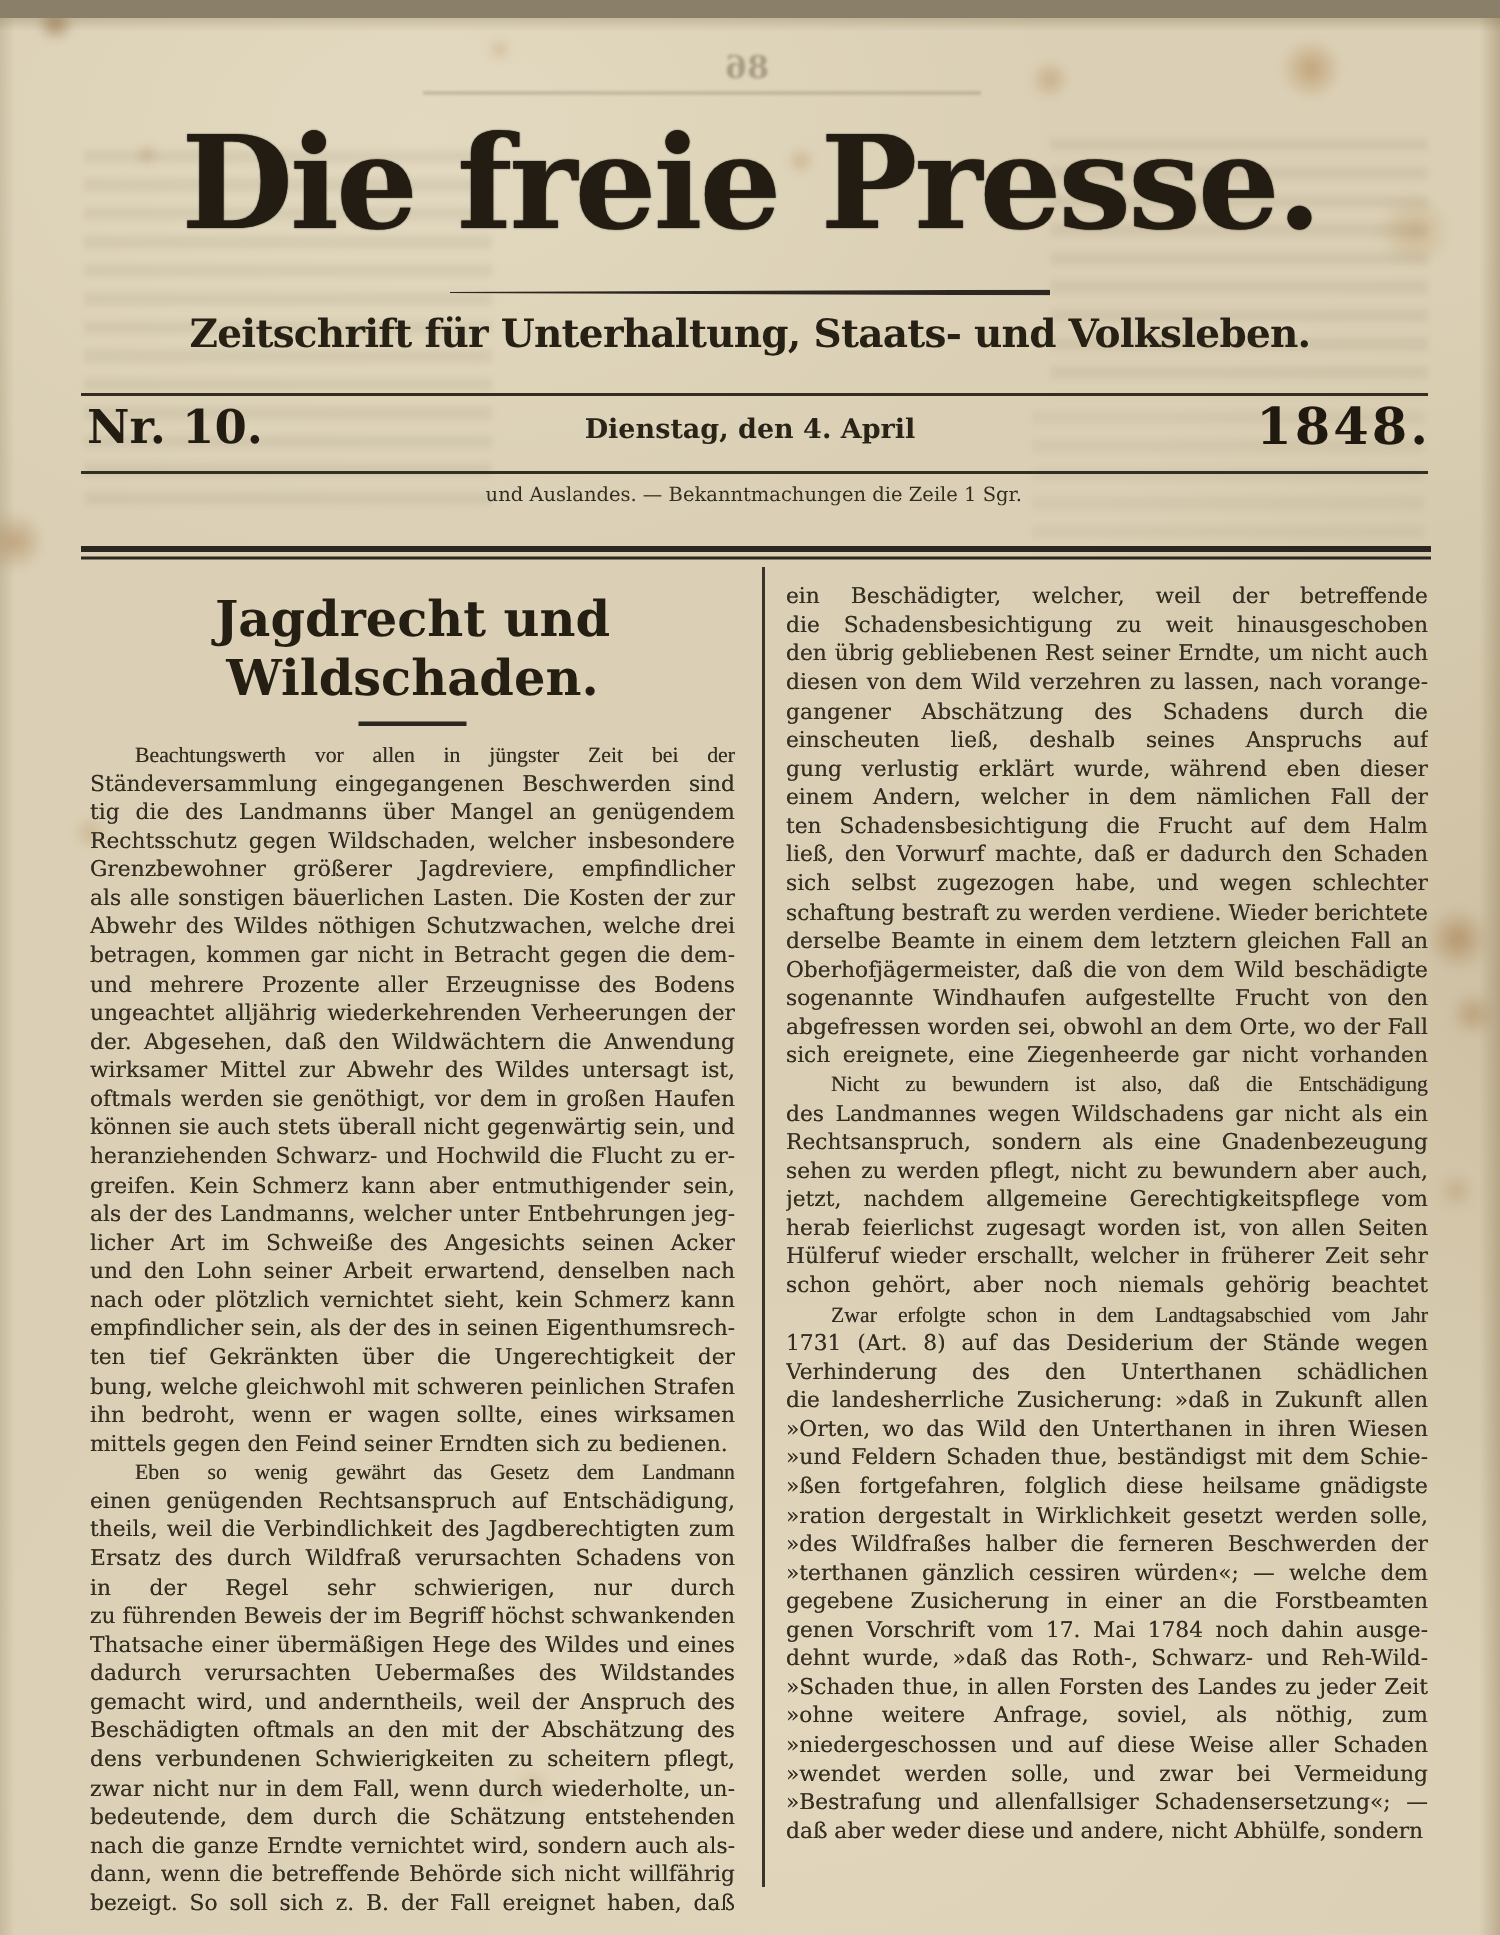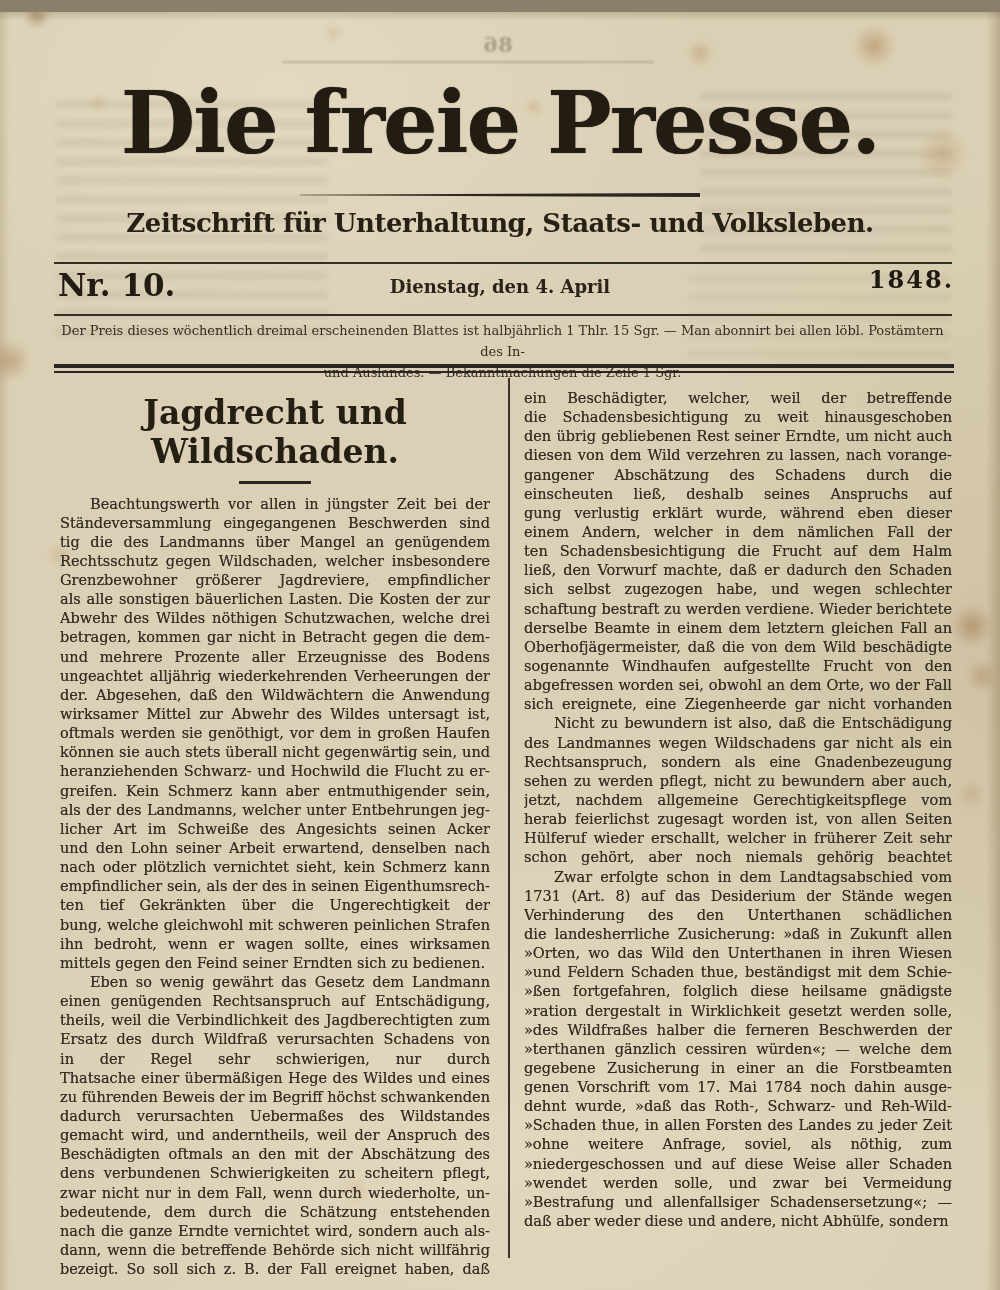--- a/index.html
+++ b/index.html
@@ -51,37 +51,37 @@
   .title-rule{position:absolute;left:300px;top:181px;width:400px;height:4px;background:#2c2720;
     clip-path:polygon(0 42%,100% 0,100% 100%,0 58%);}
   .subtitle{position:absolute;left:0;top:196px;width:100%;margin:0;text-align:center;
     font-size:26px;font-weight:bold;color:#272115;letter-spacing:-.5px;}
   
   .rule{position:absolute;background:#332d22;}
   .r-top{left:54px;top:250px;width:898px;height:2px;}
   .r-bot{left:54px;top:302px;width:898px;height:2px;}
   .issue{position:absolute;left:58px;top:255px;font-size:31px;font-weight:bold;color:#221c12;}
   .date{position:absolute;left:0;top:264px;width:100%;text-align:center;font-size:18px;font-weight:bold;color:#2a2418;}
-  .year{position:absolute;right:46px;top:253px;font-size:24px;font-weight:bold;letter-spacing:2px;color:#1f1910;}
+  .year{position:absolute;right:46px;top:253px;font-size:34px;font-weight:bold;letter-spacing:2px;color:#1f1910;}
   
   .imprint{position:absolute;left:55px;top:308px;width:895px;text-align:center;
     font-size:13px;line-height:21px;color:#332d22;}
   .double-rule{position:absolute;left:54px;top:352px;width:900px;height:3px;
     border-top:4px solid #2b2620;border-bottom:2px solid #2b2620;}
   
   .col-divider{position:absolute;left:508px;top:366px;width:2px;height:880px;background:#3a342a;}
   .col{position:absolute;top:377px;}
   .col-left{left:60px;width:430px;}
   .col-right{left:524px;width:428px;}
   .article-heading{margin:4px 0 0;text-align:center;font-size:33px;font-weight:bold;color:#241e13;}
   .heading-rule{width:72px;height:2.5px;background:#2b2620;margin:10px auto 11px;}
   .line{font-size:14.5px;line-height:19.15px;height:19.15px;overflow:hidden;
     text-align:justify;text-align-last:justify;color:#332d22;
     text-shadow:0 0 .4px rgba(51,45,34,.7);}
-  .line.indent{text-indent:30px;}
+  .line.indent{text-indent:30px;font-family:Liberation Serif, serif;}
   .line.end{text-align-last:auto;}
 </style>
 </head>
 <body>
 
 <div class="page">
 
   <div class="stain s1"></div>
   <div class="stain s2"></div>
   <div class="stain s3"></div>
@@ -106,21 +106,20 @@
   <div class="title-rule"></div>
   <h2 class="subtitle">Zeitschrift für Unterhaltung, Staats- und Volksleben.</h2>
 
   <div class="rule r-top"></div>
   <div class="issue">Nr. 10.</div>
   <div class="date">Dienstag, den 4. April</div>
   <div class="year">1848.</div>
   <div class="rule r-bot"></div>
 
   <div class="imprint">
-    <div>Der Preis dieses wöchentlich dreimal erscheinenden Blattes ist halbjährlich 1 Thlr. 15 Sgr. — Man abonnirt bei allen löbl. Postämtern des In-</div>
     <div>und Auslandes. — Bekanntmachungen die Zeile 1 Sgr.</div>
   </div>
   <div class="double-rule"></div>
 
   <div class="col-divider"></div>
 
   <div class="col col-left">
     <h3 class="article-heading">Jagdrecht und Wildschaden.</h3>
     <div class="heading-rule"></div>
     <div class="lines">
@@ -147,22 +146,22 @@
         <div class="line">empfindlicher sein, als der des in seinen Eigenthumsrech-</div>
         <div class="line">ten tief Gekränkten über die Ungerechtigkeit der Gesetzge-</div>
         <div class="line">bung, welche gleichwohl mit schweren peinlichen Strafen</div>
         <div class="line">ihn bedroht, wenn er wagen sollte, eines wirksamen Schutz-</div>
         <div class="line end">mittels gegen den Feind seiner Erndten sich zu bedienen.</div>
         <div class="line indent">Eben so wenig gewährt das Gesetz dem Landmann</div>
         <div class="line">einen genügenden Rechtsanspruch auf Entschädigung, eines-</div>
         <div class="line">theils, weil die Verbindlichkeit des Jagdberechtigten zum</div>
         <div class="line">Ersatz des durch Wildfraß verursachten Schadens von dem</div>
         <div class="line">in der Regel sehr schwierigen, nur durch Sachverständige</div>
+        <div class="line">zu führenden Beweis der im Begriff höchst schwankenden</div>
         <div class="line">Thatsache einer übermäßigen Hege des Wildes und eines</div>
-        <div class="line">zu führenden Beweis der im Begriff höchst schwankenden</div>
         <div class="line">dadurch verursachten Uebermaßes des Wildstandes abhängig</div>
         <div class="line">gemacht wird, und anderntheils, weil der Anspruch des</div>
         <div class="line">Beschädigten oftmals an den mit der Abschätzung des Scha-</div>
         <div class="line">dens verbundenen Schwierigkeiten zu scheitern pflegt, und</div>
         <div class="line">zwar nicht nur in dem Fall, wenn durch wiederholte, un-</div>
         <div class="line">bedeutende, dem durch die Schätzung entstehenden Kosten-</div>
         <div class="line">nach die ganze Erndte vernichtet wird, sondern auch als-</div>
         <div class="line">dann, wenn die betreffende Behörde sich nicht willfährig</div>
         <div class="line">bezeigt. So soll sich z. B. der Fall ereignet haben, daß</div>
       </div>

